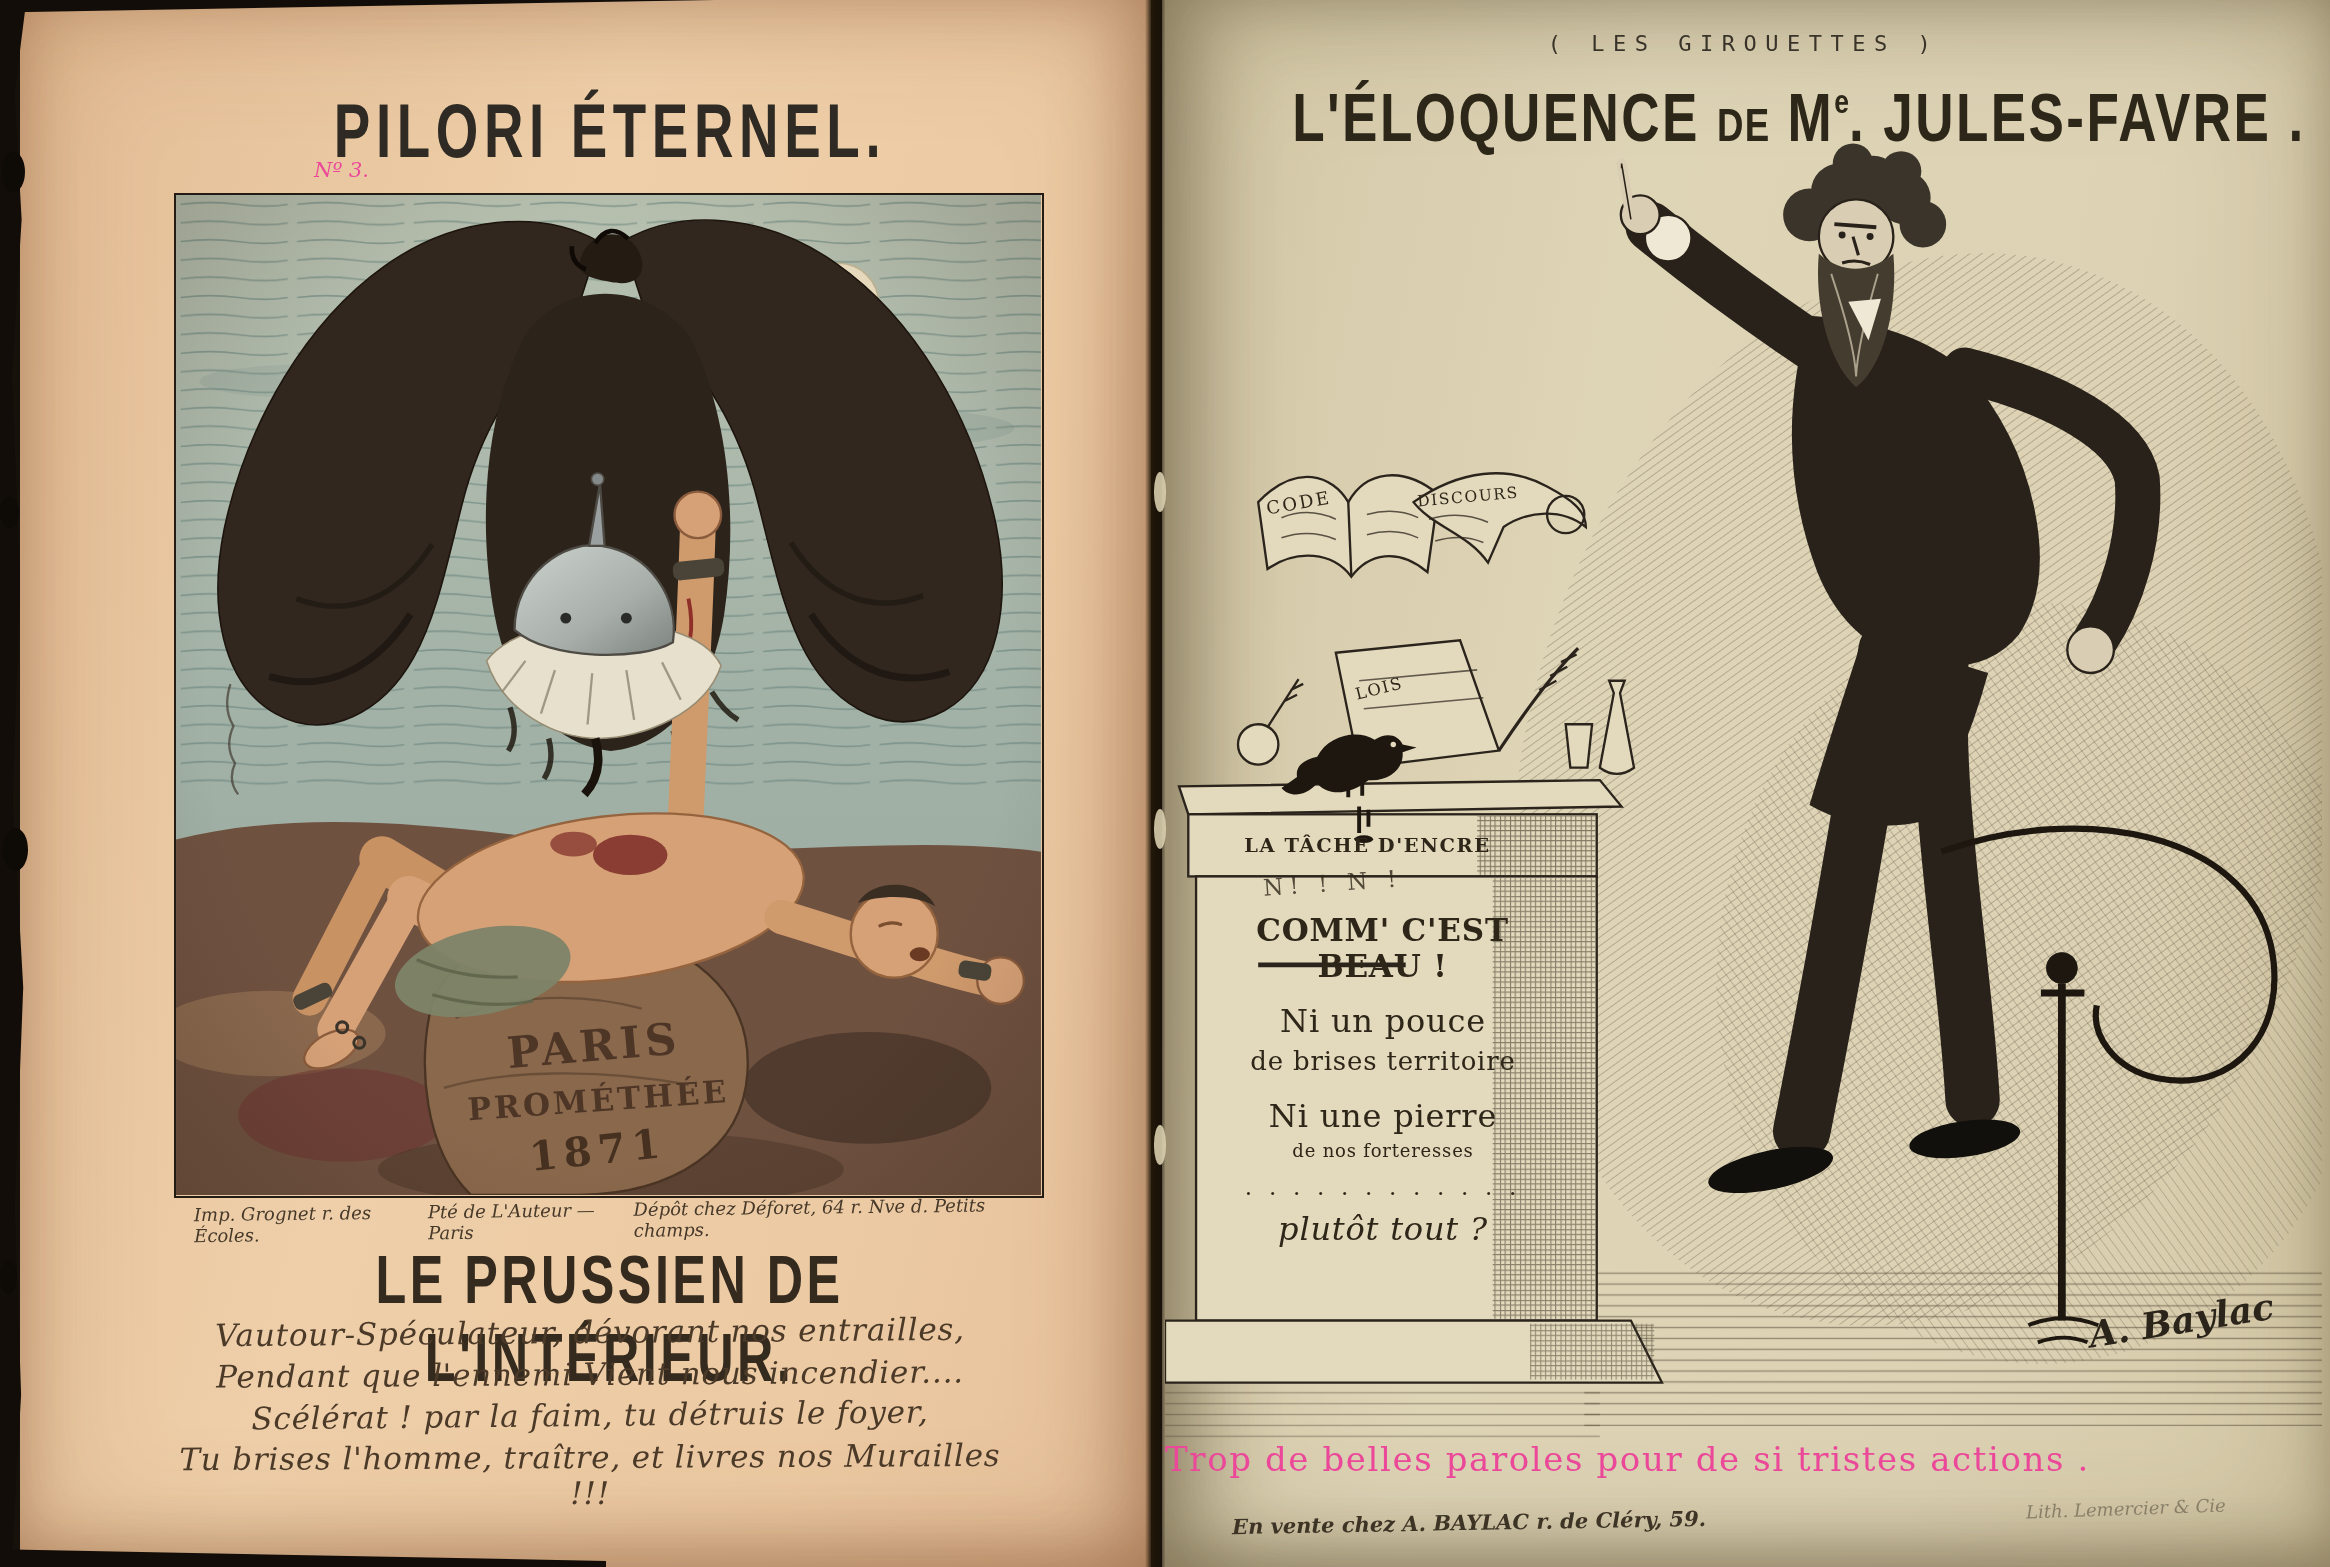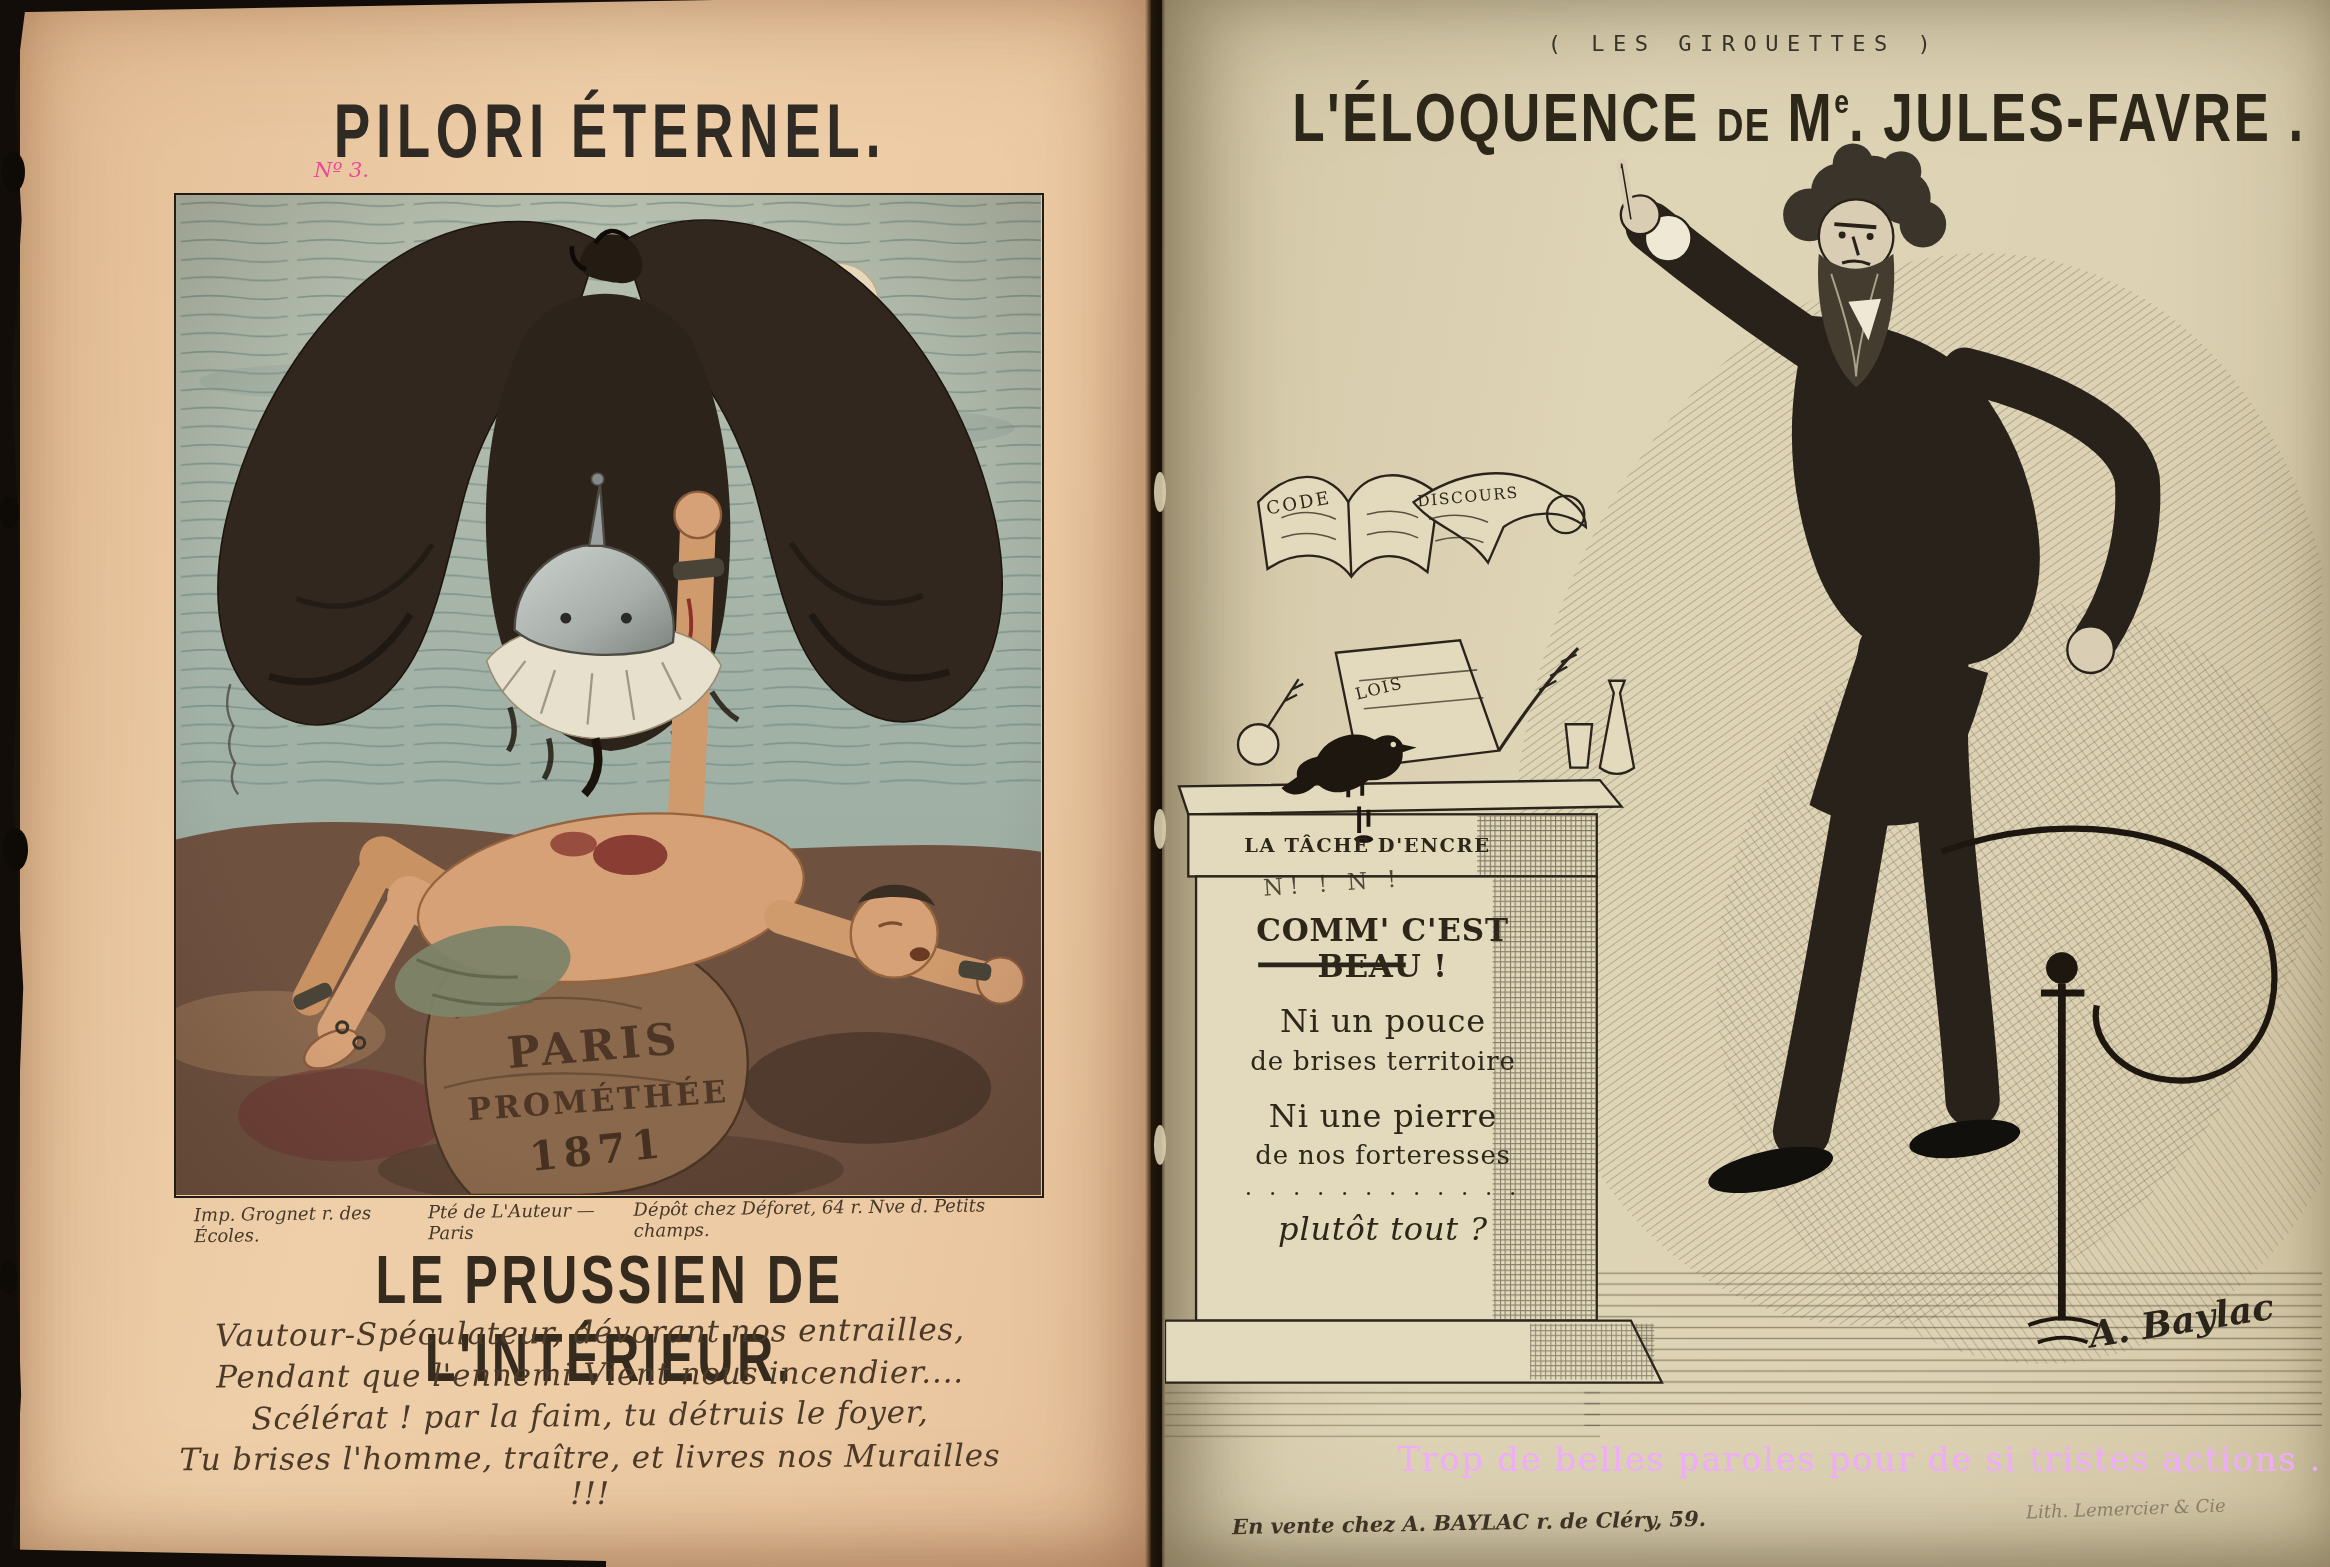--- a/index.html
+++ b/index.html
@@ -57,22 +57,22 @@
   #lbl-code{left:1266px;top:492px;font-size:18px;letter-spacing:2.3px;transform:rotate(-10deg);}
   #lbl-discours{left:1417px;top:488px;font-size:15.5px;letter-spacing:1.6px;transform:rotate(-5deg);}
   #lbl-lois{left:1355px;top:679px;font-size:16.3px;letter-spacing:1.6px;transform:rotate(-14deg);}
   #lbl-plaque{left:1212px;top:834px;width:311px;text-align:center;font-size:19.4px;letter-spacing:1.6px;font-weight:700;}
   #lbl-scribble{left:1263px;top:870px;font-size:23px;letter-spacing:6.2px;opacity:.8;transform:rotate(-4deg);}
   #lbl-comm{left:1227px;top:912px;width:311px;text-align:center;font-size:31px;font-weight:700;letter-spacing:0.8px;}
   .speech{left:1243px;width:280px;text-align:center;font-size:32px;letter-spacing:0.8px;}
   #sp-dots{letter-spacing:4.7px;font-size:23px;}
   #sp-plutot{font-style:italic;}
   #lbl-signature{left:2088px;top:1299px;font:italic 700 36px "DejaVu Serif",serif;color:#2b241a;transform:rotate(-9deg);}
-  #right-caption{left:1165px;top:1439px;width:1157px;text-align:right;
-    font:34px "DejaVu Serif",serif;letter-spacing:1.6px;color:#f0abfc;}
+  #right-caption{left:1165px;top:1439px;width:1157px;text-align:left;
+    font:34px "DejaVu Serif",serif;letter-spacing:1.6px;color:#ec4899;}
   #right-imprint-left{left:1232px;top:1510px;font:italic 700 21px "DejaVu Serif",serif;color:#3e3426;transform:rotate(-1deg);}
   #right-imprint-right{left:2026px;top:1498px;font:italic 18px "DejaVu Serif",serif;color:#6e6450;opacity:.7;transform:rotate(-2deg);}
   svg{display:block;}
 </style>
 </head>
 <body>
 
 <div class="abs" id="left-page"></div>
 <div class="abs" id="right-page"></div>
 <div class="abs" id="page-seam"></div>
@@ -297,21 +297,21 @@
 
 <div class="abs hand" id="lbl-code">CODE</div>
 <div class="abs hand" id="lbl-discours">DISCOURS</div>
 <div class="abs hand" id="lbl-lois">LOIS</div>
 <div class="abs hand" id="lbl-plaque">LA TÂCHE D'ENCRE</div>
 <div class="abs hand" id="lbl-scribble">N! ! N !</div>
 <div class="abs hand" id="lbl-comm">COMM' C'EST BEAU !</div>
 <div class="abs hand speech" style="top:1002px">Ni un pouce</div>
 <div class="abs hand speech" style="top:1046px;font-size:26px">de brises territoire</div>
 <div class="abs hand speech" style="top:1097px">Ni une pierre</div>
-<div class="abs hand speech" style="top:1140px;font-size:26px">de nos forteresses</div>
+<div class="abs hand speech" style="top:1140px;font-size:18px">de nos forteresses</div>
 <div class="abs hand speech" id="sp-dots" style="top:1174px">. . . . . . . . . . . .</div>
 <div class="abs hand speech" id="sp-plutot" style="top:1210px">plutôt tout ?</div>
 <div class="abs" id="lbl-signature">A. Baylac</div>
 
 <div class="abs" id="right-caption">Trop de belles paroles pour de si tristes actions .</div>
 <div class="abs" id="right-imprint-left">En vente chez A. BAYLAC r. de Cléry, 59.</div>
 <div class="abs" id="right-imprint-right">Lith. Lemercier &amp; Cie</div>
 
 
 </body></html>

